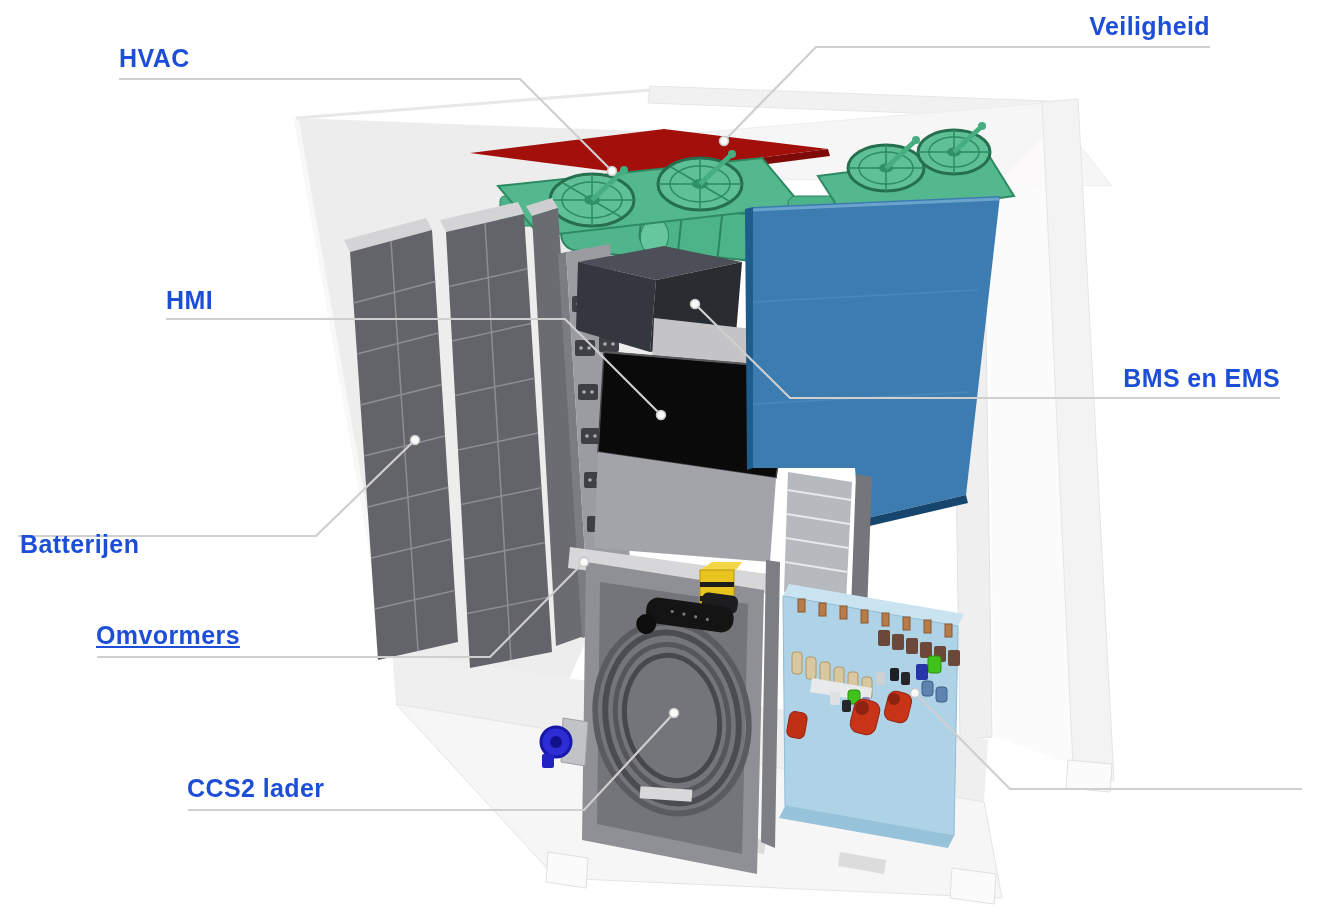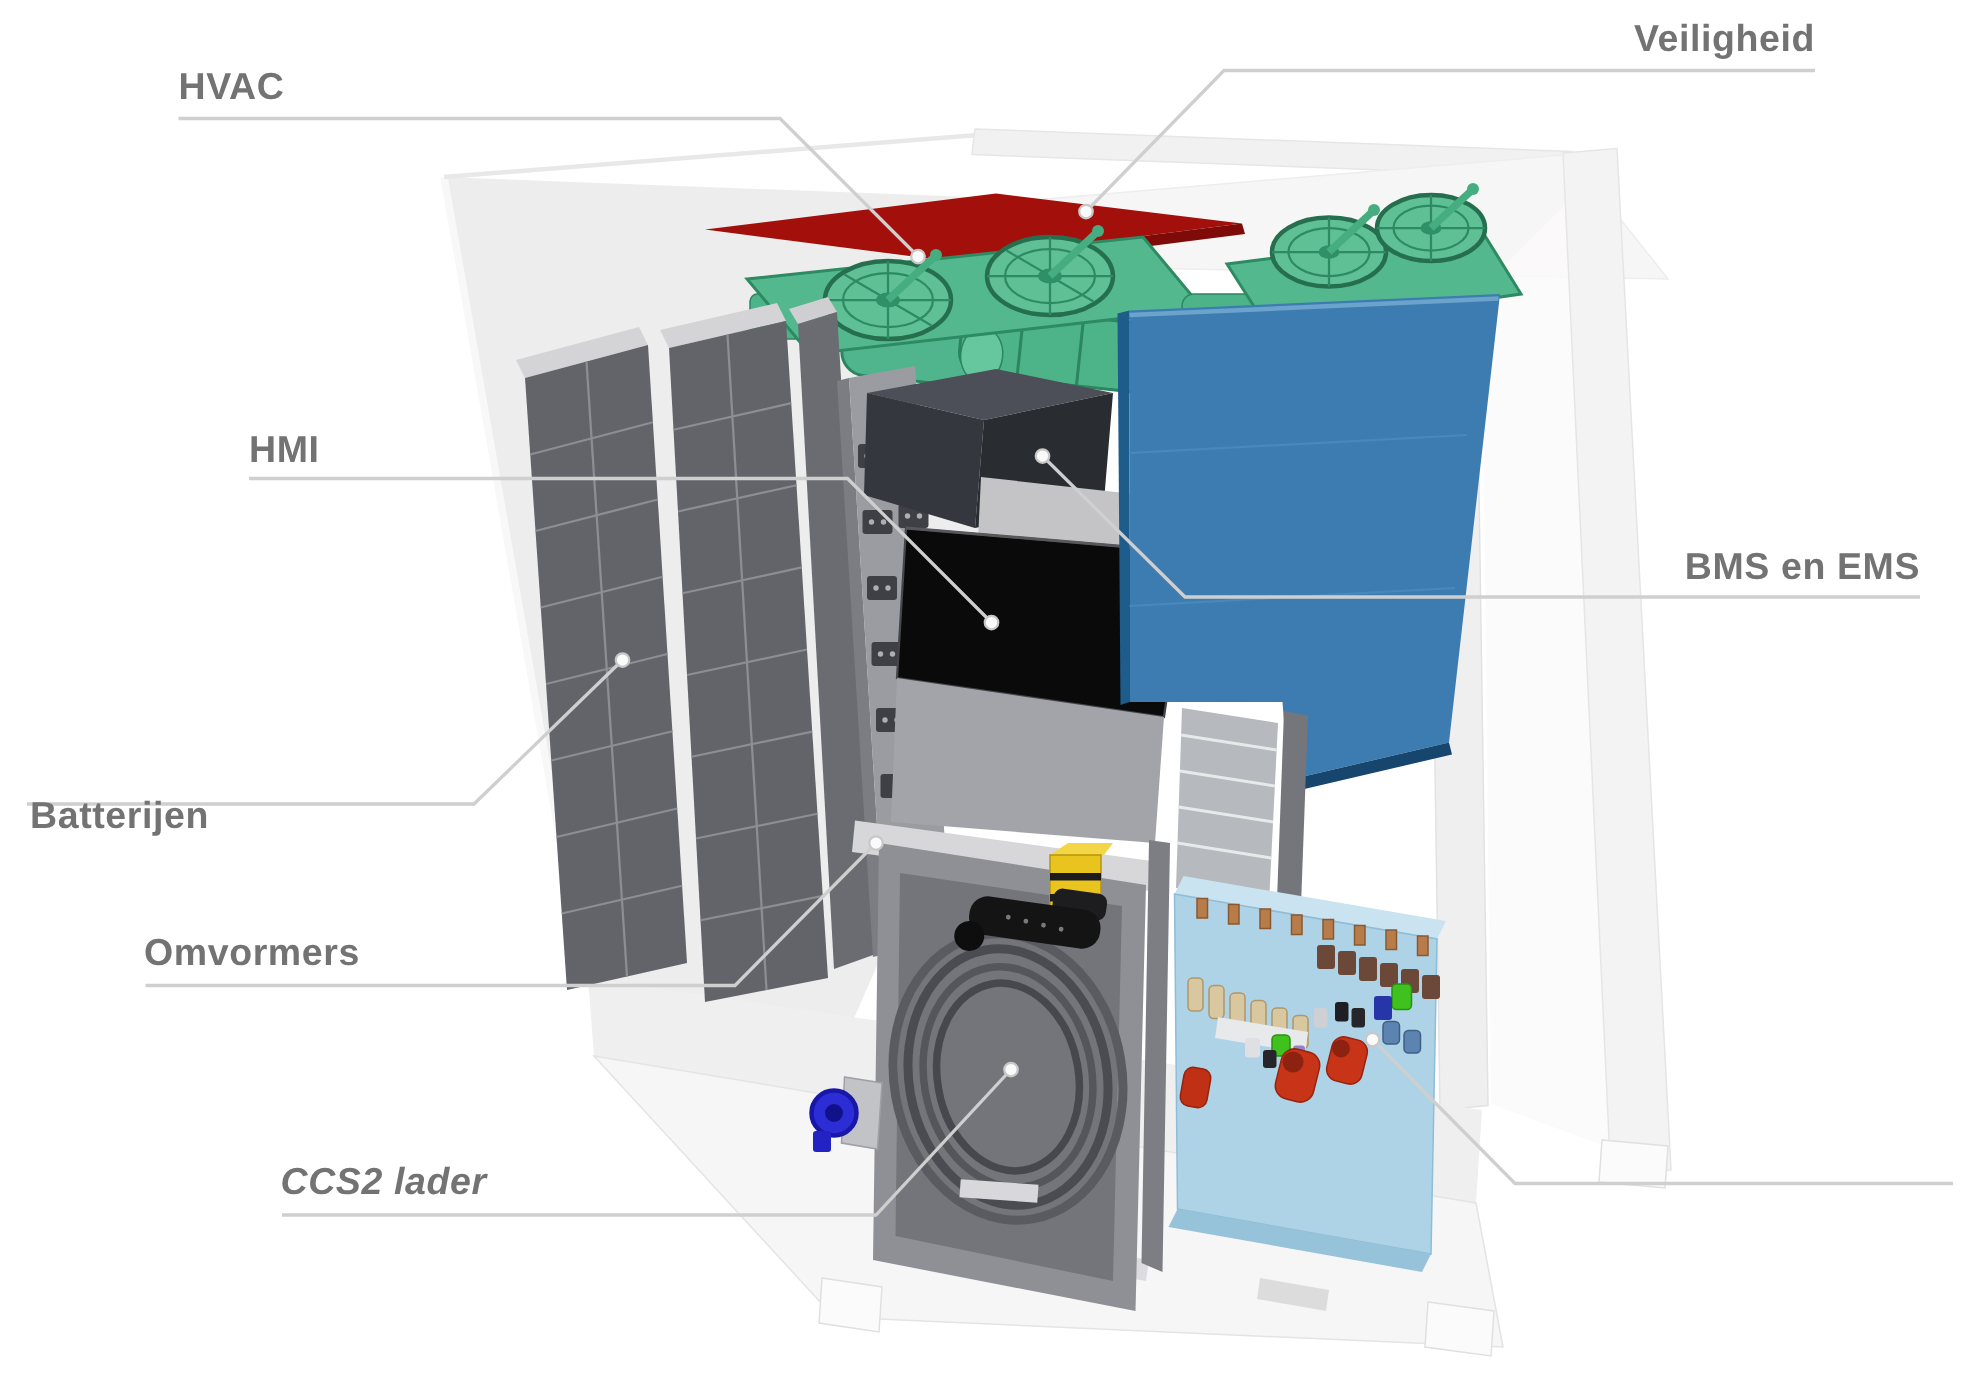--- a/index.html
+++ b/index.html
@@ -3,21 +3,21 @@
 <meta charset="utf-8">
 <style>
   html,body{margin:0;padding:0;background:#ffffff;}
   .stage{
     position:relative;width:1324px;height:918px;background:#ffffff;
     overflow:hidden;font-family:"Liberation Sans",sans-serif;
   }
   .stage svg{position:absolute;left:0;top:0;}
   .callout{
     position:absolute;font-weight:bold;font-size:25px;letter-spacing:.4px;
-    color:#737373;white-space:nowrap;line-height:1.1;
+    color:#1d4ed8;white-space:nowrap;line-height:1.1;
   }
   .callout.right{text-align:right;}
 </style>
 </head>
 <body>
 
 <div class="stage">
 
 <svg width="1324" height="918" viewBox="0 0 1324 918">
 
@@ -331,18 +331,18 @@
 <div class="callout" style="left:119px;top:45px;">HVAC</div>
 
 <div class="callout right" style="left:1010px;top:13px;width:200px;">Veiligheid</div>
 
 <div class="callout" style="left:166px;top:287px;">HMI</div>
 
 <div class="callout right" style="left:1030px;top:365px;width:250px;">BMS en EMS</div>
 
 <div class="callout" style="left:20px;top:503px;margin-top:28px;">Batterijen</div>
 
-<div class="callout" style="left:96px;top:622px;">Omvormers</div>
-
-<div class="callout" style="left:187px;top:775px;font-style:italic;">CCS2 lader</div>
+<div class="callout" style="left:96px;top:622px;text-decoration:underline;">Omvormers</div>
+
+<div class="callout" style="left:187px;top:775px;">CCS2 lader</div>
 
 
 </div>
 
 </body></html>

